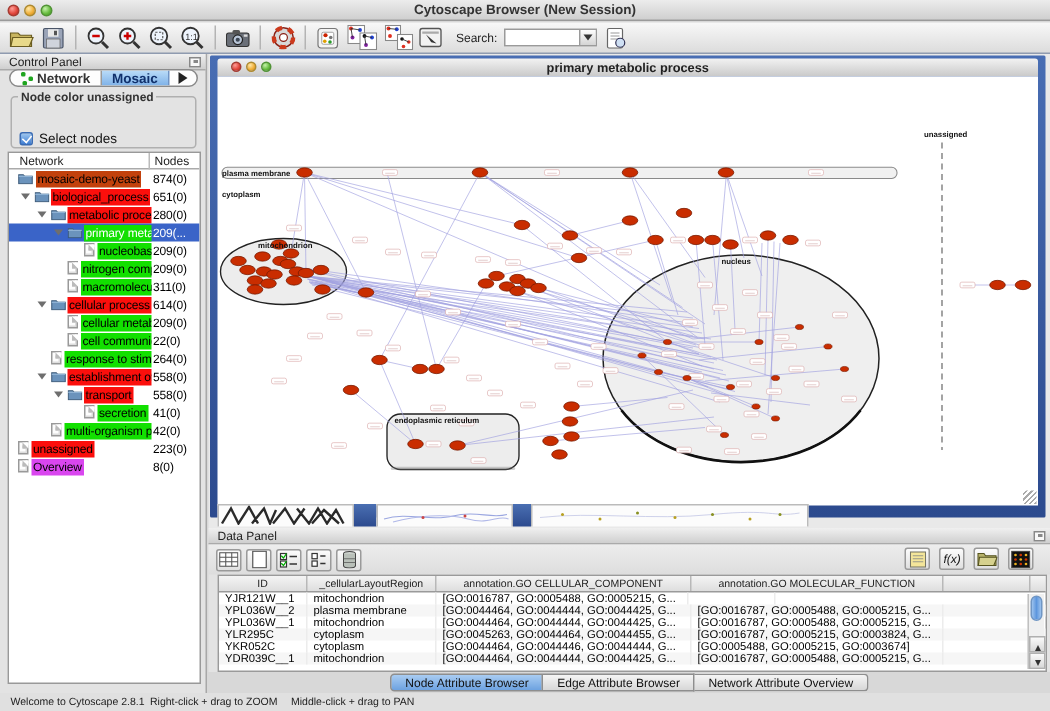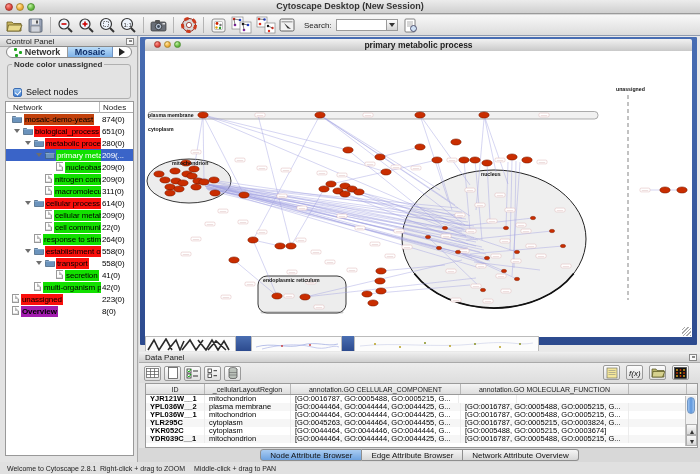--- a/index.html
+++ b/index.html
@@ -106,21 +106,21 @@
   .dp-ico { width:17px; height:15px; margin-right:3px; border:1px solid #9a9a9a; border-radius:2px;
      background:linear-gradient(#fcfcfc,#e0e0e0); display:flex; align-items:center; justify-content:center; }
   .dp-right { position:absolute; right:8px; top:2px; display:flex; gap:3px; }
   .dp-table { position:absolute; left:6px; top:31px; width:553px; height:65px; background:#fff; border:1px solid #9a9a9a; }
   .dp-head { display:flex; height:11px; background:linear-gradient(#f4f4f4,#dedede); border-bottom:1px solid #9a9a9a; }
   .dp-head .hc { border-right:1px solid #b8b8b8; font-size:7px; color:#222; text-align:center; line-height:11px;
       overflow:hidden; white-space:nowrap; }
   .dp-rows { position:relative; }
   .dp-row { display:flex; height:8px; font-size:7.5px; line-height:8px; white-space:nowrap; }
   .dp-row .dc { overflow:hidden; padding-left:4px; border-right:1px solid #ececec; }
-  .dp-row .dc.id { font-weight:bold; }
+  .dp-row .dc.id { font-weight:normal; }
   .dp-scroll { position:absolute; right:1px; top:12px; width:11px; bottom:1px; background:#f0f0f0; border-left:1px solid #c0c0c0; }
   .dp-thumb { position:absolute; left:1px; top:1px; width:8px; height:17px; border-radius:4px;
      background:linear-gradient(90deg,#9cc2ee,#5d96dd 50%,#9cc2ee); border:1px solid #7096c4; }
   .dp-btn { position:absolute; left:0; width:11px; height:11px; background:linear-gradient(#fafafa,#d8d8d8); border:1px solid #b0b0b0; }
   .dp-btn.up { bottom:11px; }
   .dp-btn.down { bottom:0; }
   .dp-btn i { position:absolute; left:2.5px; border:2.5px solid transparent; }
   .dp-btn.up i { top:3px; border-bottom:4px solid #333; }
   .dp-btn.down i { top:4px; border-top:4px solid #333; }
 
@@ -142,21 +142,21 @@
 <body>
 
 <div class="app">
 
   <div class="titlebar">
     <div class="lights">
       <div class="light red"></div>
       <div class="light yellow"></div>
       <div class="light green"></div>
     </div>
-    <div class="app-title">Cytoscape Desktop (New Session)</div>
+    <div class="app-title">Cytoscape Browser (New Session)</div>
   </div>
 
   <div class="toolbar">
     <span style="width:4px"></span>
     <span class="tb-ico">
       <svg width="17" height="15" viewBox="0 0 17 15">
           <path d="M1 4 h5 l1.5 1.5 H15 V13 H1 z" fill="#c8b560" stroke="#6b5d21" stroke-width="0.8"></path>
           <path d="M2.5 7 H16 L13.5 13 H1.2 z" fill="#e8d98a" stroke="#6b5d21" stroke-width="0.8"></path>
         </svg>
     </span>
@@ -415,21 +415,21 @@
             <span class="lbl" style="left: 37px; background: rgb(18, 224, 0); width: 58px;">multi-organism pro</span>
             <span class="cnt">42(0)</span>
           </div>
           <div class="trow">
             <span class="ico-file" style="left: 6px;"></span>
             <span class="lbl" style="left: 15px; background: rgb(251, 15, 12); max-width: 80px;">unassigned</span>
             <span class="cnt">223(0)</span>
           </div>
           <div class="trow">
             <span class="ico-file" style="left: 6px;"></span>
-            <span class="lbl" style="left: 15px; background: #a21caf; max-width: 80px; font-weight: bold;">Overview</span>
+            <span class="lbl" style="left: 15px; background: #d946ef; max-width: 80px;">Overview</span>
             <span class="cnt">8(0)</span>
           </div>
         </div>
     </div>
   </div>
 
   <div class="right-col">
     <div class="mdi">
       <div class="net-window">
         <div class="nw-title">

